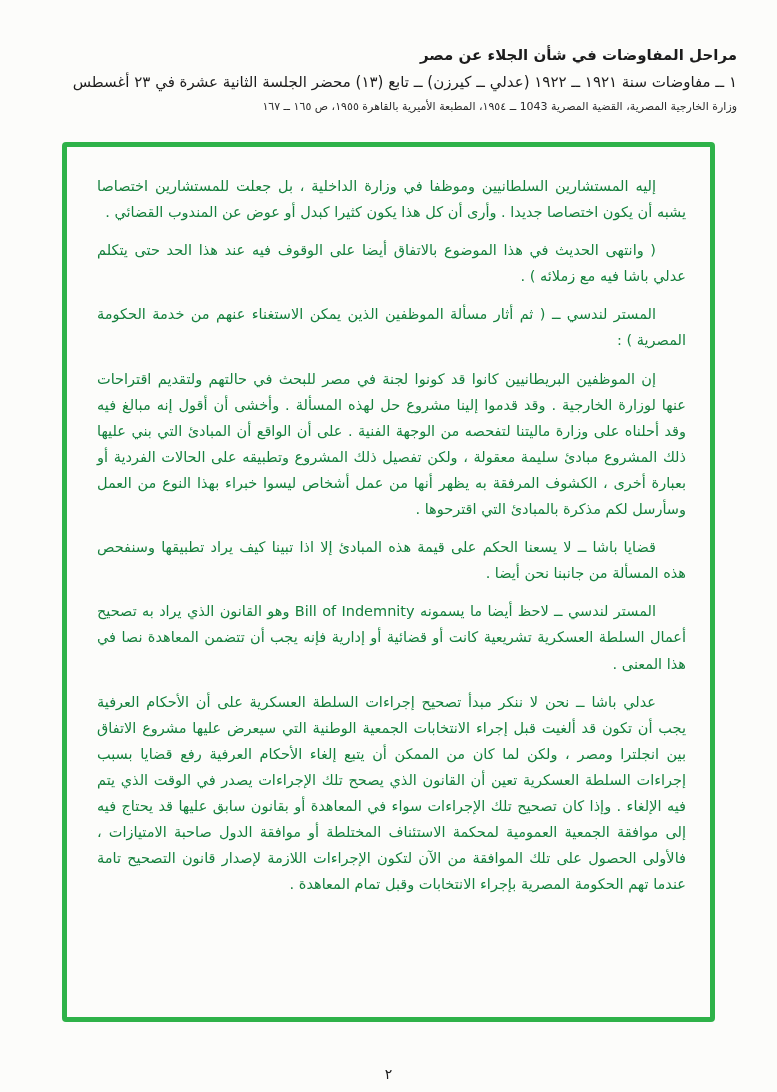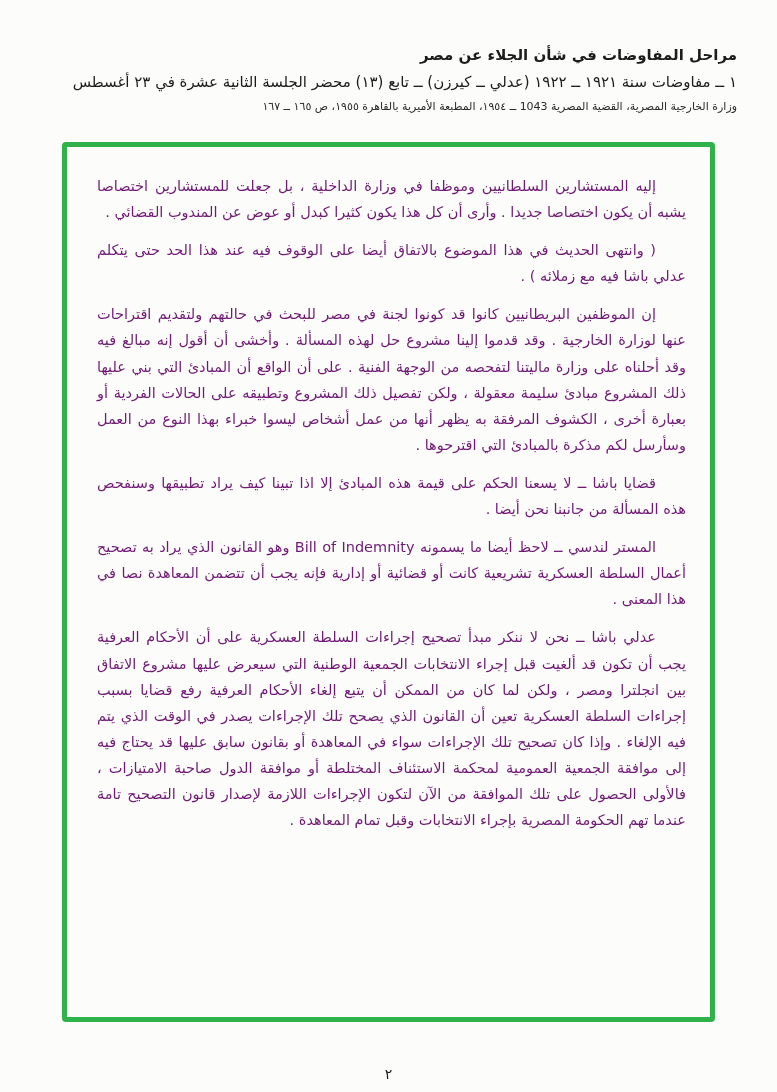--- a/index.html
+++ b/index.html
@@ -47,21 +47,21 @@
     padding: 26px 24px 8px 30px;
     direction: rtl;
     overflow: hidden;
   }
   .para {
     font-size: 14.5px;
     line-height: 1.8;
     text-align: justify;
     text-indent: 30px;
     margin: 0 0 12px 0;
-    color: #701a75;
+    color: #15803d;
   }
   .footer {
     position: absolute;
     bottom: 10px;
     left: 0;
     right: 0;
     text-align: center;
     font-size: 14px;
     color: #1c1c1c;
   }
@@ -73,20 +73,21 @@
 
   <div class="header">
     <div class="title">مراحل المفاوضات في شأن الجلاء عن مصر</div>
     <div class="subtitle">١ ــ مفاوضات سنة ١٩٢١ ــ ١٩٢٢ (عدلي ــ كيرزن) ــ تابع (١٣) محضر الجلسة الثانية عشرة في ٢٣ أغسطس</div>
     <div class="source">وزارة الخارجية المصرية، القضية المصرية 1043 ــ ١٩٥٤، المطبعة الأميرية بالقاهرة ١٩٥٥، ص ١٦٥ ــ ١٦٧</div>
   </div>
 
   <div class="highlight-box">
     <p class="para">إليه المستشارين السلطانيين وموظفا في وزارة الداخلية ، بل جعلت للمستشارين اختصاصا يشبه أن يكون اختصاصا جديدا . وأرى أن كل هذا يكون كثيرا كبدل أو عوض عن المندوب القضائي .</p>
     <p class="para">( وانتهى الحديث في هذا الموضوع بالاتفاق أيضا على الوقوف فيه عند هذا الحد حتى يتكلم عدلي باشا فيه مع زملائه ) .</p>
+    <p class="para">المستر لندسي ــ ( ثم أثار مسألة الموظفين الذين يمكن الاستغناء عنهم من خدمة الحكومة المصرية ) :</p>
     <p class="para">إن الموظفين البريطانيين كانوا قد كونوا لجنة في مصر للبحث في حالتهم ولتقديم اقتراحات عنها لوزارة الخارجية . وقد قدموا إلينا مشروع حل لهذه المسألة . وأخشى أن أقول إنه مبالغ فيه وقد أحلناه على وزارة ماليتنا لتفحصه من الوجهة الفنية . على أن الواقع أن المبادئ التي بني عليها ذلك المشروع مبادئ سليمة معقولة ، ولكن تفصيل ذلك المشروع وتطبيقه على الحالات الفردية أو بعبارة أخرى ، الكشوف المرفقة به يظهر أنها من عمل أشخاص ليسوا خبراء بهذا النوع من العمل وسأرسل لكم مذكرة بالمبادئ التي اقترحوها .</p>
     <p class="para">قضايا باشا ــ لا يسعنا الحكم على قيمة هذه المبادئ إلا اذا تبينا كيف يراد تطبيقها وسنفحص هذه المسألة من جانبنا نحن أيضا .</p>
     <p class="para">المستر لندسي ــ لاحظ أيضا ما يسمونه Bill of Indemnity وهو القانون الذي يراد به تصحيح أعمال السلطة العسكرية تشريعية كانت أو قضائية أو إدارية فإنه يجب أن تتضمن المعاهدة نصا في هذا المعنى .</p>
     <p class="para">عدلي باشا ــ نحن لا ننكر مبدأ تصحيح إجراءات السلطة العسكرية على أن الأحكام العرفية يجب أن تكون قد ألغيت قبل إجراء الانتخابات الجمعية الوطنية التي سيعرض عليها مشروع الاتفاق بين انجلترا ومصر ، ولكن لما كان من الممكن أن يتبع إلغاء الأحكام العرفية رفع قضايا بسبب إجراءات السلطة العسكرية تعين أن القانون الذي يصحح تلك الإجراءات يصدر في الوقت الذي يتم فيه الإلغاء . وإذا كان تصحيح تلك الإجراءات سواء في المعاهدة أو بقانون سابق عليها قد يحتاج فيه إلى موافقة الجمعية العمومية لمحكمة الاستئناف المختلطة أو موافقة الدول صاحبة الامتيازات ، فالأولى الحصول على تلك الموافقة من الآن لتكون الإجراءات اللازمة لإصدار قانون التصحيح تامة عندما تهم الحكومة المصرية بإجراء الانتخابات وقبل تمام المعاهدة .</p>
   </div>
 
   <div class="footer">٢</div>
 
 </div>
 

